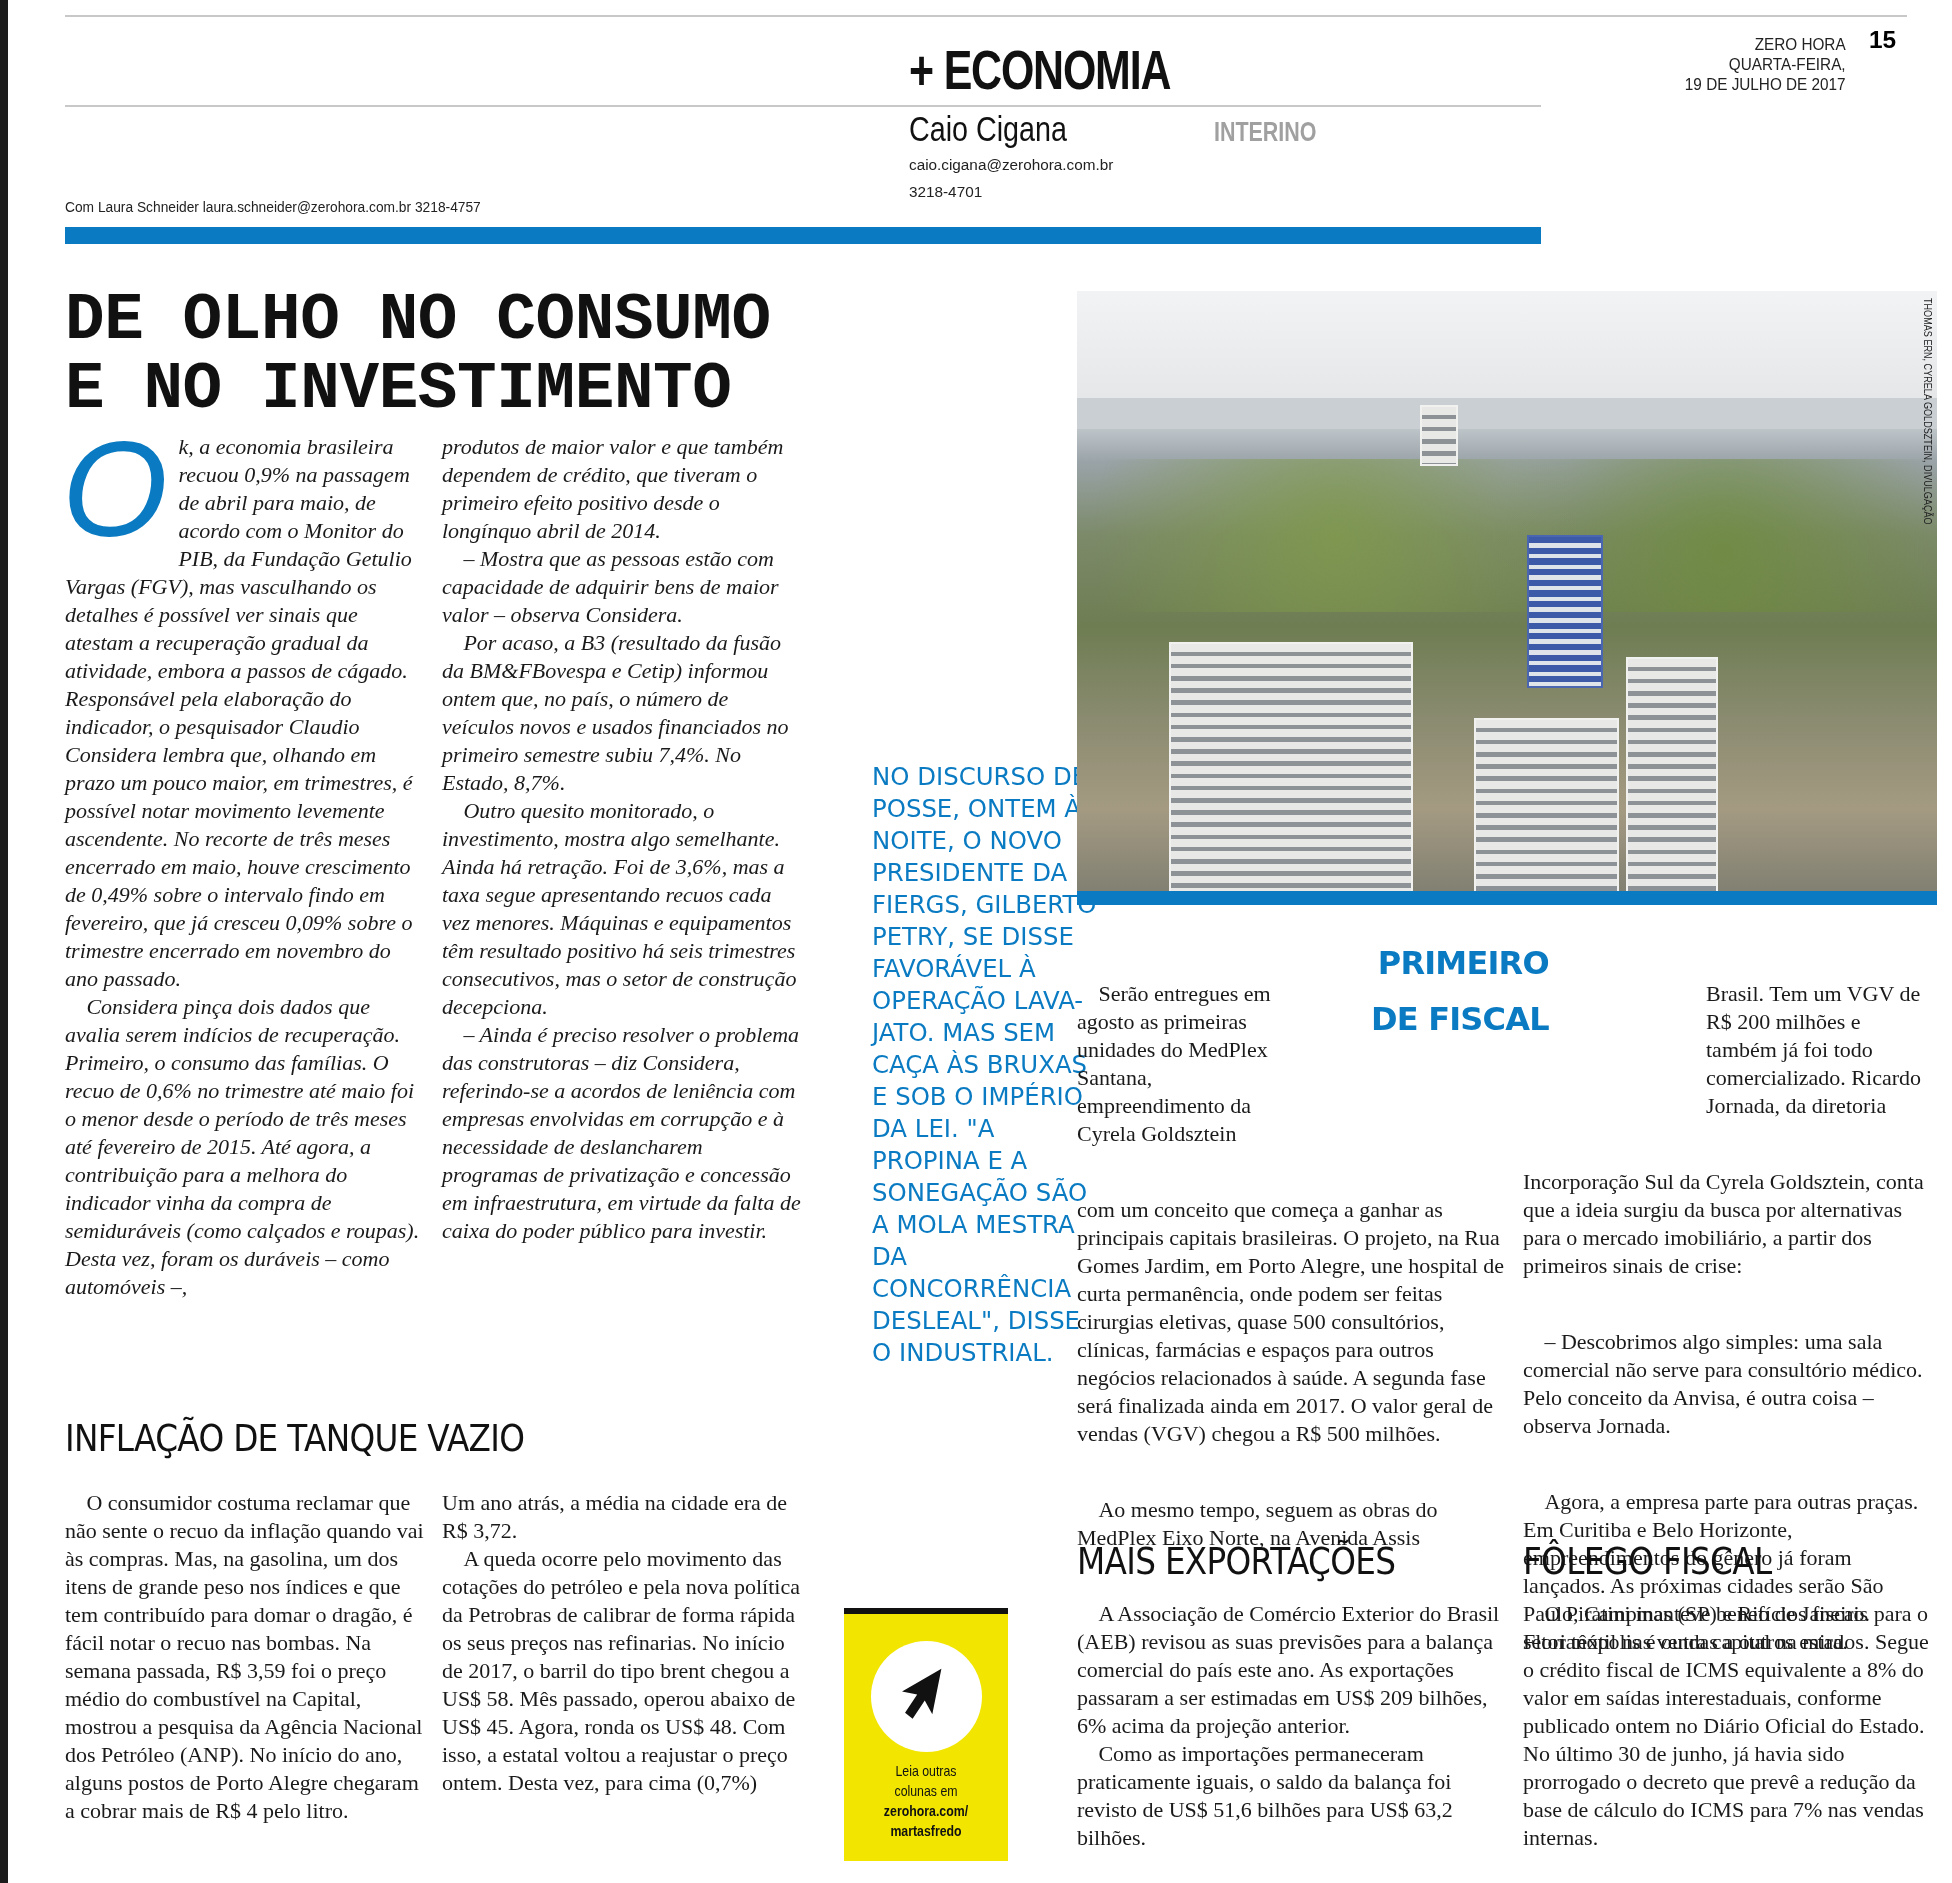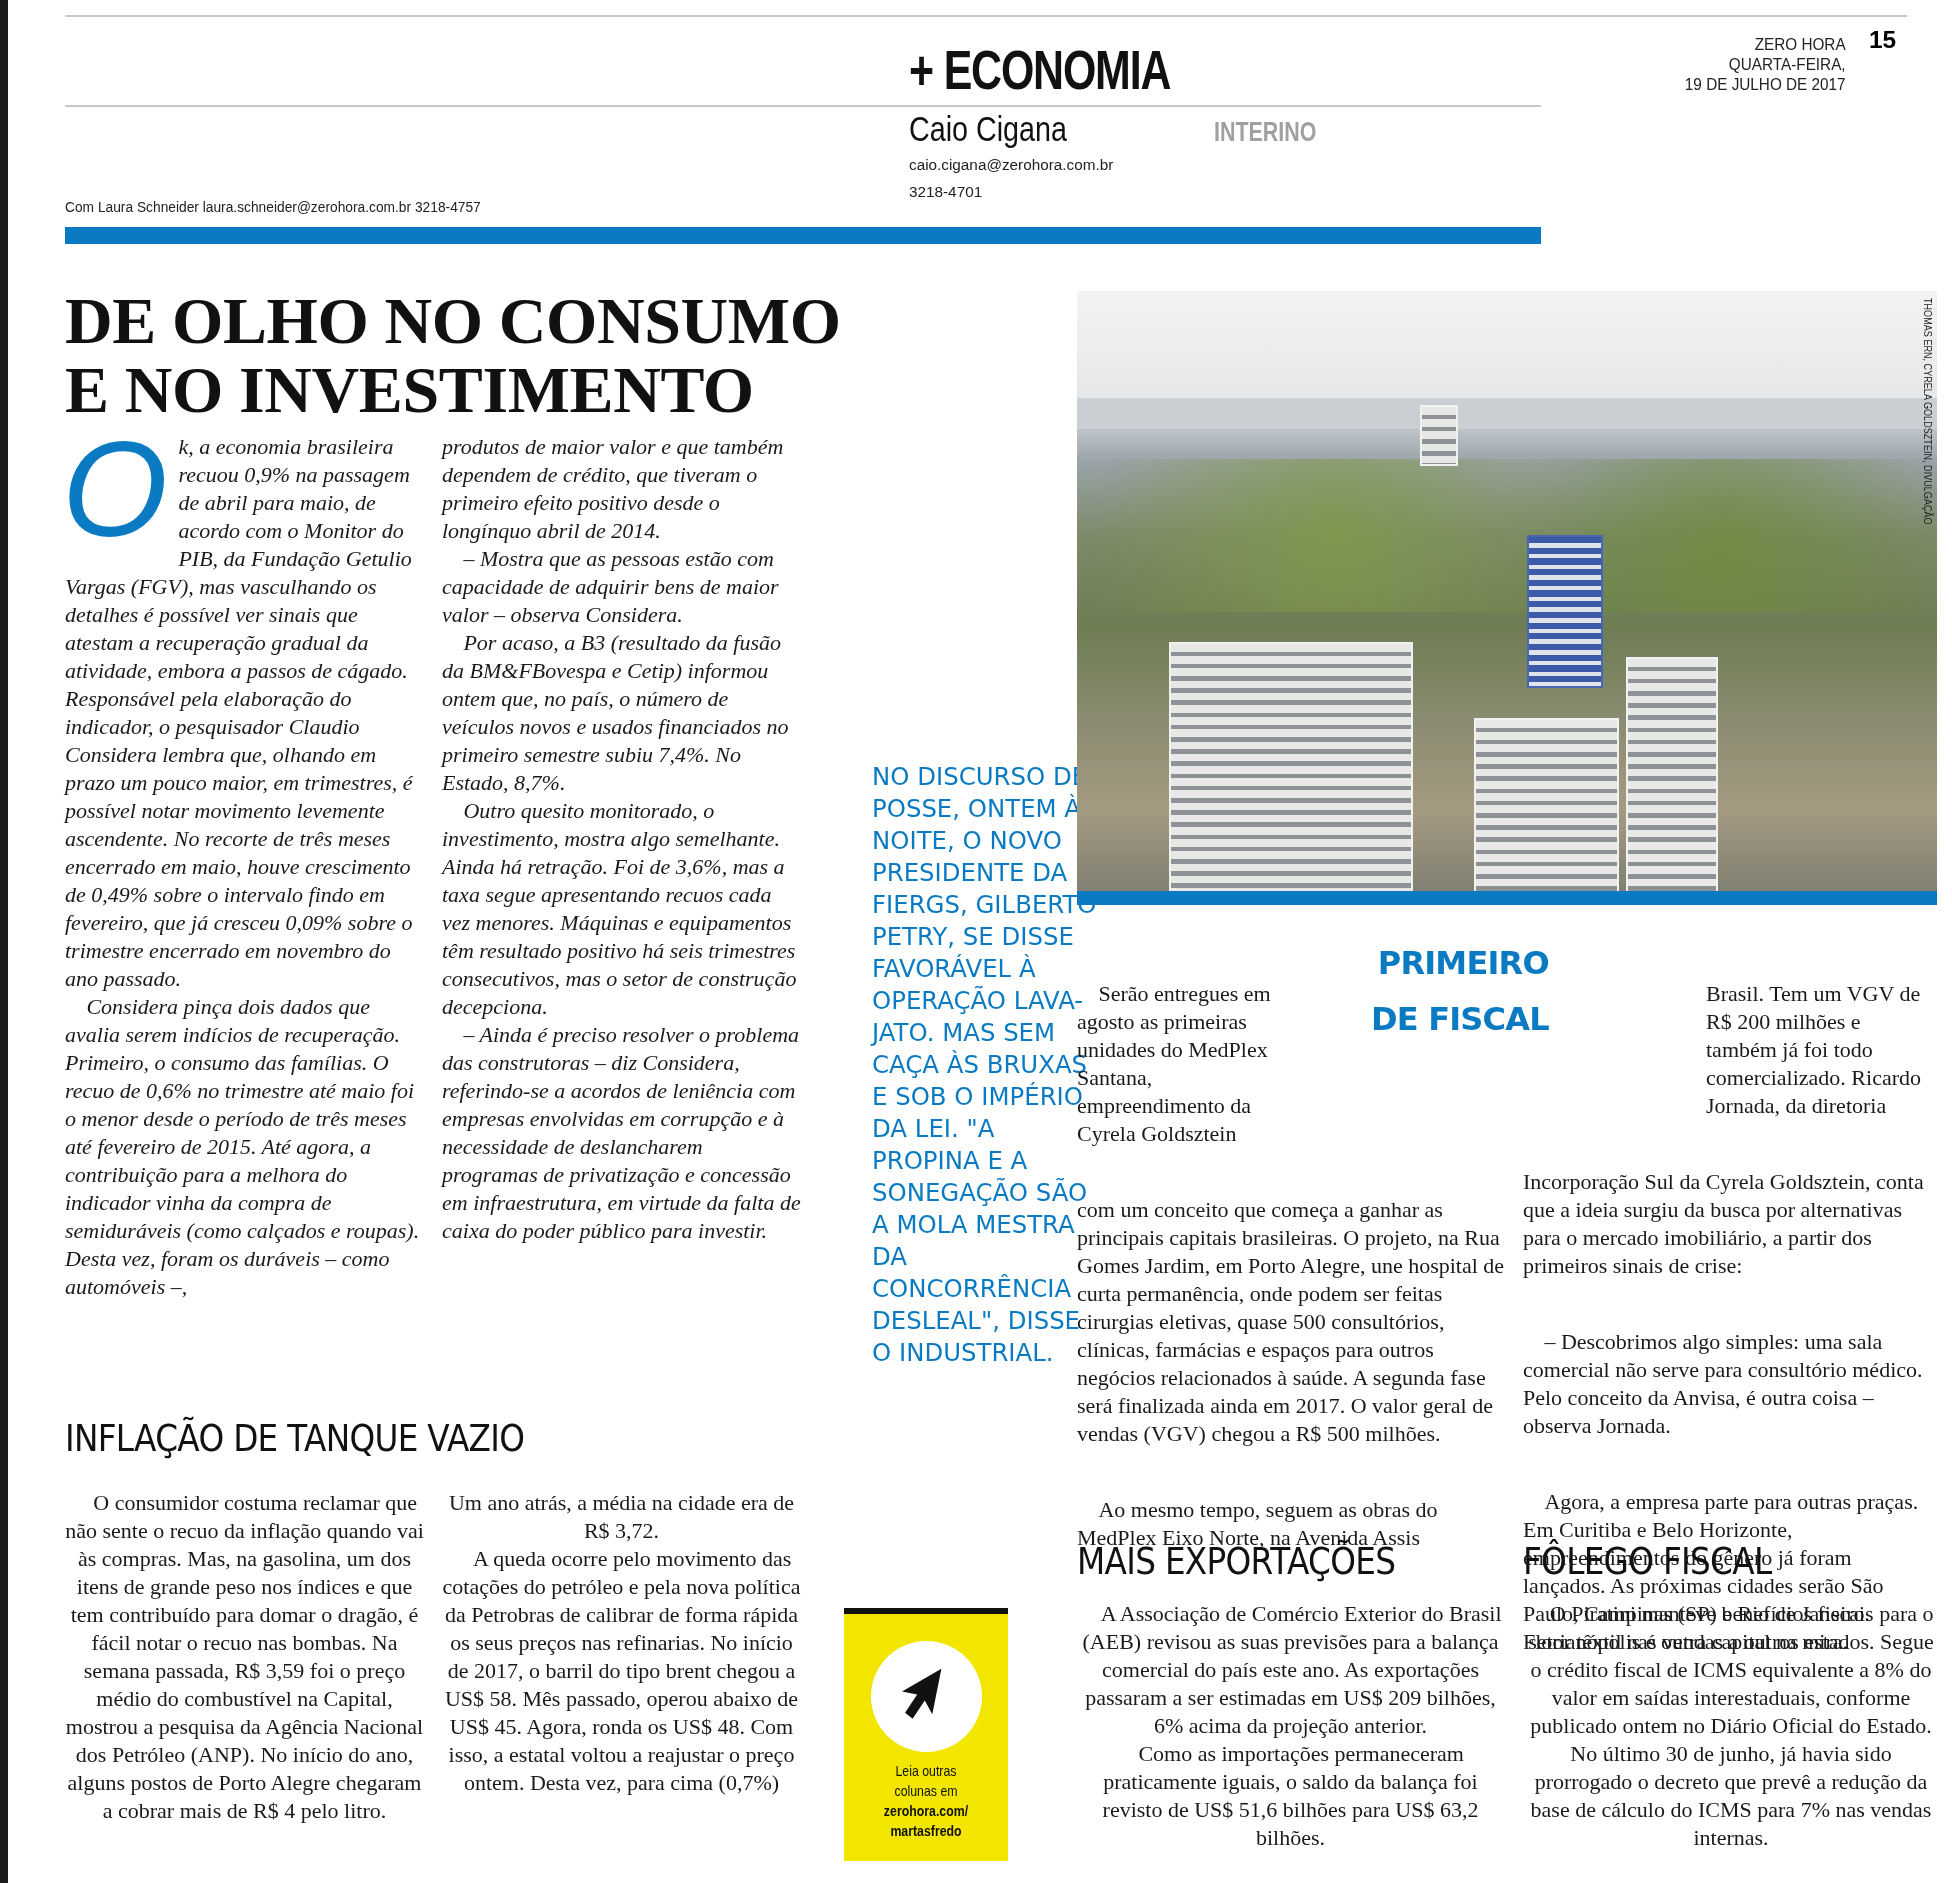--- a/index.html
+++ b/index.html
@@ -19,21 +19,21 @@
   .columnist { left: 909px; top: 109px; font-family: "Liberation Sans", sans-serif; font-size: 35px; transform: scaleX(0.82); transform-origin: left top; color: #111; }
   .interino { left: 1214px; top: 116px; font-family: "Liberation Sans", sans-serif; font-weight: 700; font-size: 27.5px; color: #a0a0a0; transform: scaleX(0.78); transform-origin: left top; }
   .col-email { left: 909px; top: 156px; font-family: "Liberation Sans", sans-serif; font-size: 15.3px; color: #222; }
   .col-phone { left: 909px; top: 183px; font-family: "Liberation Sans", sans-serif; font-size: 15.3px; color: #222; }
   .assist { left: 65px; top: 198px; font-family: "Liberation Sans", sans-serif; font-size: 15.3px; color: #222; transform: scaleX(0.9); transform-origin: left top; }
 
   .masthead { right: 107px; top: 35px; text-align: right; font-family: "Liberation Sans", sans-serif; font-size: 17px; line-height: 20px; color: #222; transform: scaleX(0.9); transform-origin: right top; }
   .page-num { left: 1869px; top: 26px; font-family: "Liberation Sans", sans-serif; font-weight: 700; font-size: 24.4px; color: #000000; }
 
   
-  .headline { left: 65px; top: 286px; font-family: Liberation Serif, serif; font-weight: 700; font-size: 66px; line-height: 69px; color: #111; letter-spacing: -0.4px; }
+  .headline { left: 65px; top: 286px; font-family: Liberation Mono, monospace; font-weight: 700; font-size: 66px; line-height: 69px; color: #111; letter-spacing: -0.4px; }
 
   
   .col { font-family: "Liberation Serif", serif; font-size: 22px; line-height: 28px; color: #1a1a1a; }
   .col.italic { font-style: italic; }
   .col p { text-indent: 21.4px; }
   .col p.noind { text-indent: 0; }
 
   .dropcap { float: left; font-family: "Liberation Sans", sans-serif; font-size: 136px; line-height: 107px; color: #0a7bc2; margin: 3.1px 10.7px 0 -3.1px; height: 114px; }
 
   .c1 { left: 65px; top: 433px; width: 359px; }
@@ -67,21 +67,21 @@
   
   .sec-head { font-family: "DejaVu Sans", sans-serif; font-size: 38px; color: #111; letter-spacing: -0.8px; transform: scaleX(0.86); transform-origin: left top; white-space: nowrap; }
   .h-infl { left: 65px; top: 1416px; }
   .h-exp { left: 1077px; top: 1539px; }
   .h-fol { left: 1523px; top: 1539px; }
 
   .c5 { left: 65px; top: 1489px; width: 359px; font-family: "Liberation Serif", serif; font-size: 22px; line-height: 28px; }
   .c6 { left: 442px; top: 1489px; width: 359px; font-family: "Liberation Serif", serif; font-size: 22px; line-height: 28px; }
   .c7 { left: 1077px; top: 1600px; width: 427px; font-family: "Liberation Serif", serif; font-size: 22px; line-height: 28px; }
   .c8 { left: 1523px; top: 1600px; width: 416px; font-family: "Liberation Serif", serif; font-size: 22px; line-height: 28px; }
-  .c5 p, .c6 p, .c7 p, .c8 p { text-indent: 21.4px; text-align: center; }
+  .c5 p, .c6 p, .c7 p, .c8 p { text-indent: 21.4px; }
   .c6 p.noind { text-indent: 0; }
 
   
   .promo { left: 844px; top: 1608px; width: 164px; height: 253px; background: #f2e600; border-top: 6.9px solid #111; text-align: center; }
   .promo .circle { width: 111px; height: 111px; border-radius: 50%; background: #fff; margin: 27px auto 9.2px; position: relative; }
   .promo .circle svg { position: absolute; left: 28px; top: 23px; }
   .promo .t1 { font-family: "Liberation Sans", sans-serif; font-size: 14.5px; line-height: 20px; color: #111; transform: scaleX(0.85); }
   .promo .t2 { font-family: "Liberation Sans", sans-serif; font-weight: 700; font-size: 14.5px; line-height: 20px; color: #111; transform: scaleX(0.85); }
 </style>
 </head>

